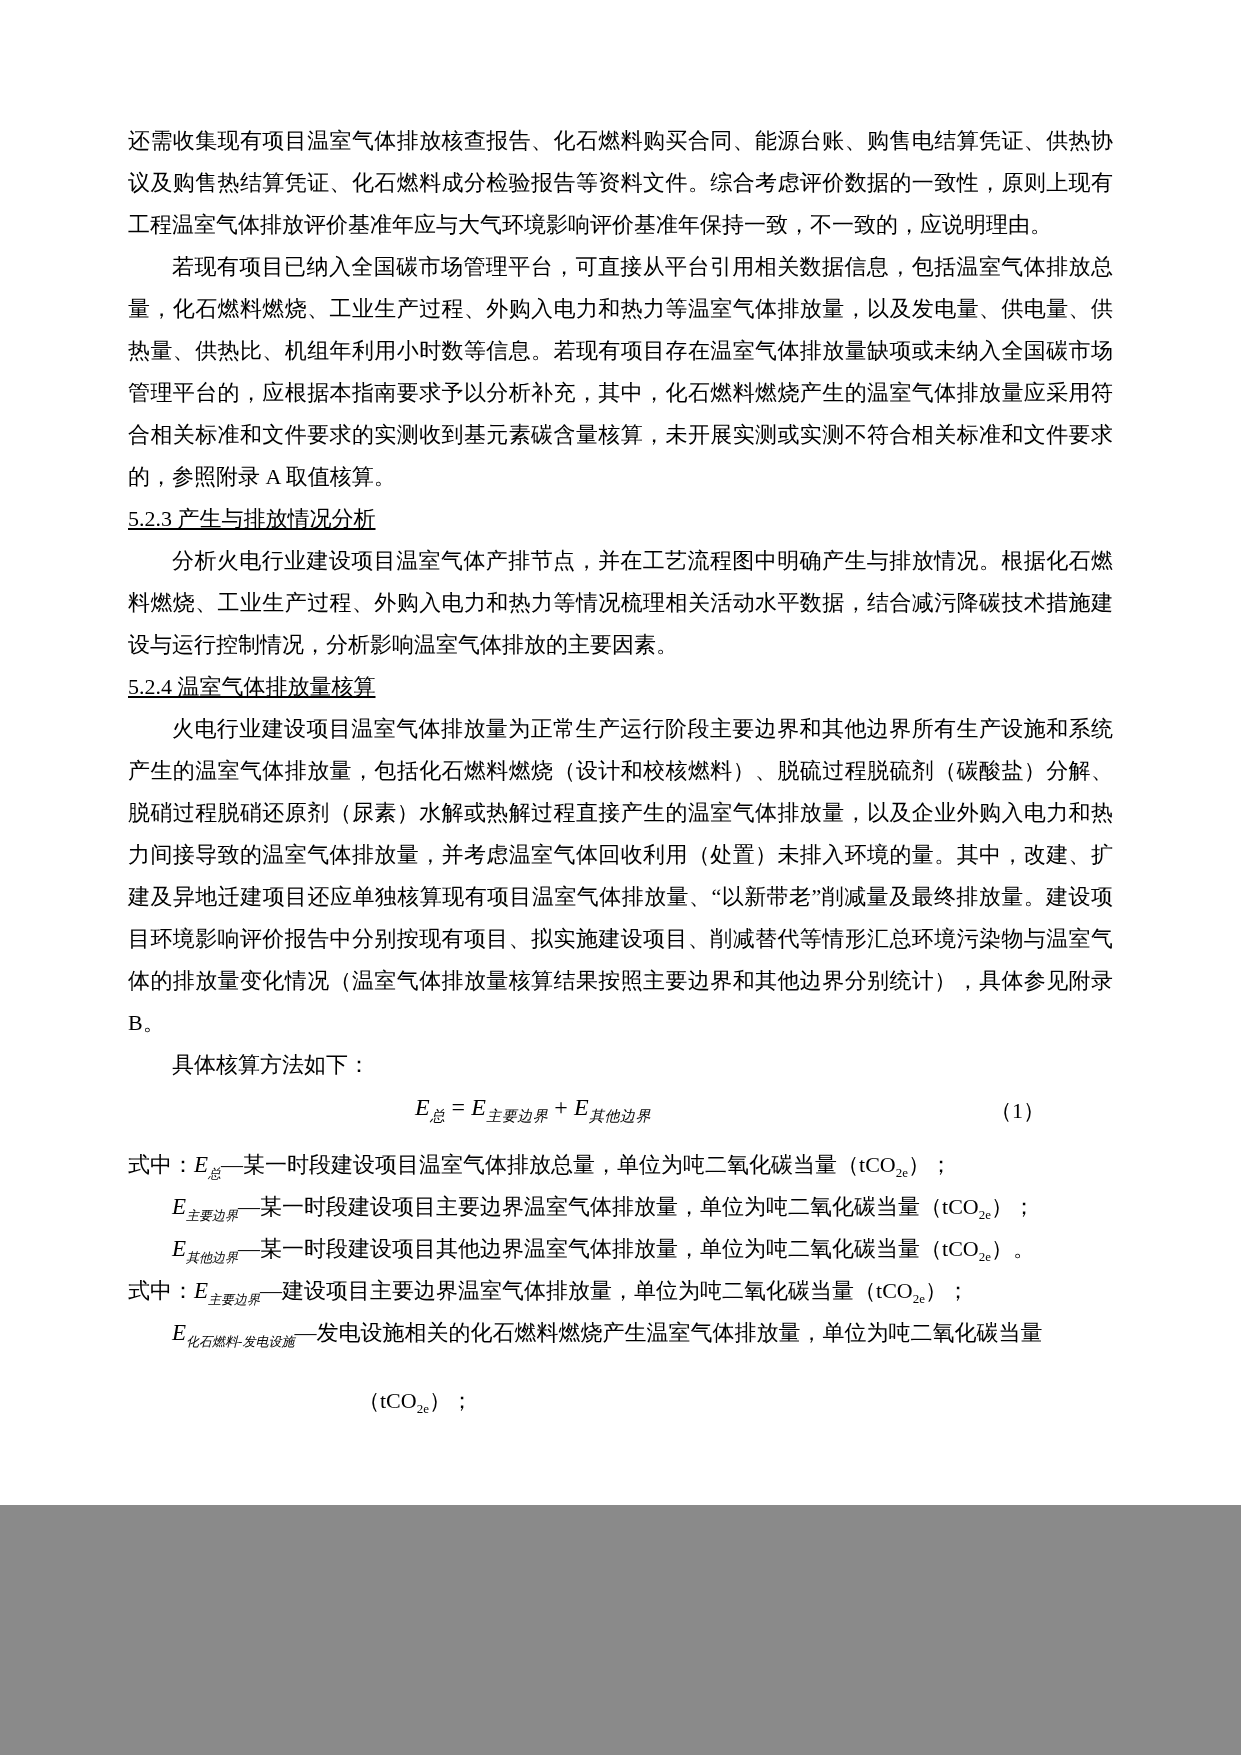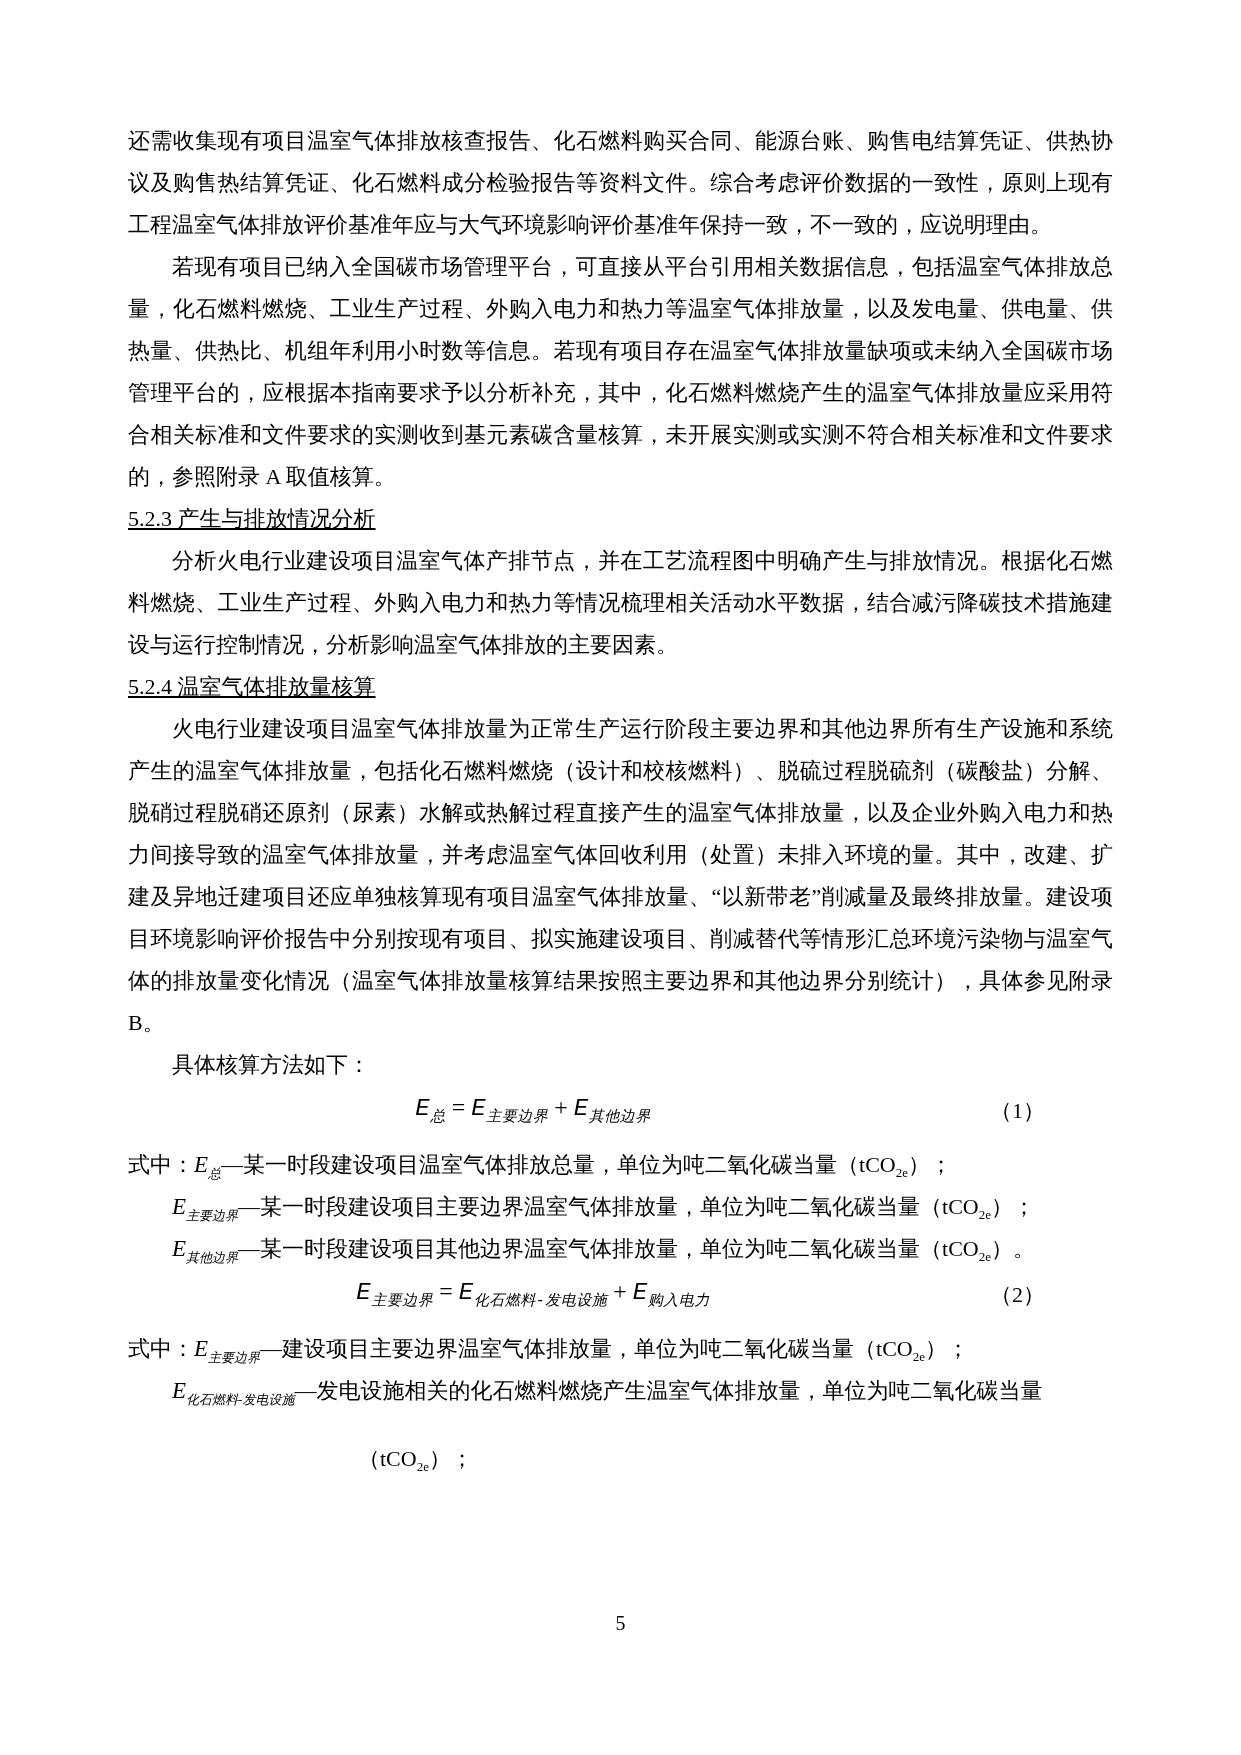--- a/index.html
+++ b/index.html
@@ -1,19 +1,19 @@
 <!DOCTYPE html>
 <html><head>
 <meta charset="utf-8">
 <style>
   html, body { margin: 0; padding: 0; background: #8a8a8a; }
   .page {
     position: relative;
     width: 1241px;
-    height: 1755px;
+    height: 1505px;
     margin: 0 auto;
     background: #ffffff;
     color: #000000;
     font-family: "Liberation Serif", "DejaVu Serif", serif;
     overflow: hidden;
     box-sizing: border-box;
   }
   .content {
     position: absolute;
     left: 128px;
@@ -39,21 +39,21 @@
     height: 58px;
   }
   .formula-expr {
     position: absolute;
     left: 0;
     top: 8px;
     width: 810px;
     text-align: center;
     font-size: 24px;
   }
-  .formula-expr i { letter-spacing: 0.5px; font-family: Liberation Mono, monospace; }
+  .formula-expr i { letter-spacing: 0.5px; }
   .formula-expr sub { font-style: italic; font-size: 15px; }
   .formula-num {
     position: absolute;
     left: 862px;
     top: 10px;
     font-size: 22px;
   }
   .def i, .para i { font-size: 23px; }
   .footer {
     position: absolute;
@@ -90,24 +90,20 @@
     </div>
 
     <div class="def">式中：<i>E<sub>总</sub></i>—某一时段建设项目温室气体排放总量，单位为吨二氧化碳当量（tCO<sub>2e</sub>）；</div>
 
     <div class="def indent"><i>E<sub>主要边界</sub></i>—某一时段建设项目主要边界温室气体排放量，单位为吨二氧化碳当量（tCO<sub>2e</sub>）；</div>
 
     <div class="def indent"><i>E<sub>其他边界</sub></i>—某一时段建设项目其他边界温室气体排放量，单位为吨二氧化碳当量（tCO<sub>2e</sub>）。</div>
 
 
 
-    <div class="formula-row">
-      <span class="formula-expr"><i>E<sub>主要边界</sub></i> = <i>E<sub>化石燃料-发电设施</sub></i> + <i>E<sub>购入电力</sub></i></span>
-      <span class="formula-num">（2）</span>
-    </div>
 
     <div class="def">式中：<i>E<sub>主要边界</sub></i>—建设项目主要边界温室气体排放量，单位为吨二氧化碳当量（tCO<sub>2e</sub>）；</div>
 
     <div class="def indent"><i>E<sub>化石燃料-发电设施</sub></i>—发电设施相关的化石燃料燃烧产生温室气体排放量，单位为吨二氧化碳当量</div>
 
     <div class="def cont">（tCO<sub>2e</sub>）；</div>
 
   </div>
 
   <div class="footer">

